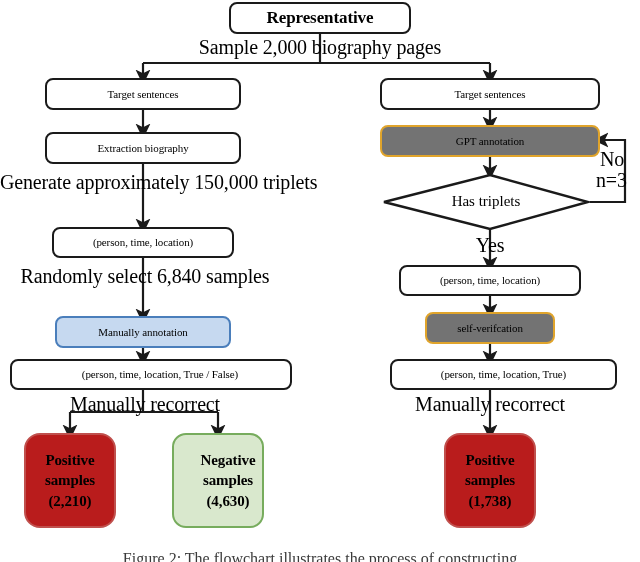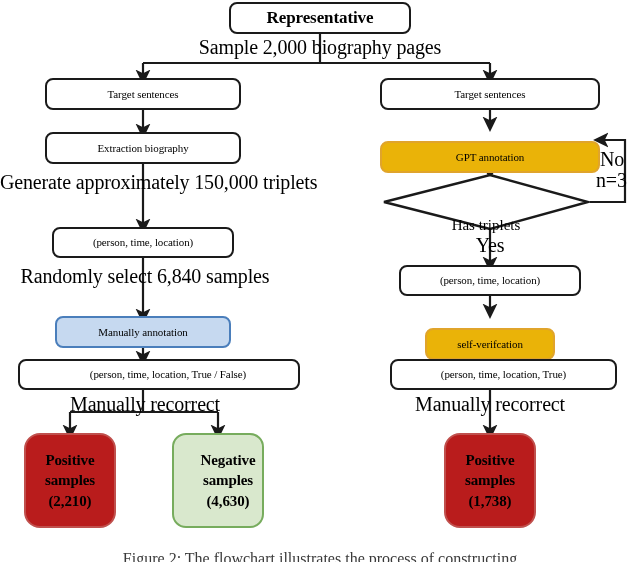--- a/index.html
+++ b/index.html
@@ -42,24 +42,23 @@
     z-index: 2;
   }
   .node.thick { border-width: 2.5px; }
   .node.bold { font-weight: bold; }
   .node.blue {
     background: #c6d9f0;
     border-color: #4a7ebb;
     border-width: 2px;
   }
   .node.orange {
-    background: #eab308;
+    background: #737373;
     border-color: #e0a42b;
     border-width: 2px;
-    margin-top: 16px;
   }
   .node.pink {
     background: #b91c1c;
     border-color: #c0504d;
     border-width: 2px;
     border-radius: 16px;
     font-weight: bold;
     white-space: normal;
     line-height: 1.35;
   }
@@ -165,21 +164,21 @@
   </div>
 
   <div class="edge-label" style="left:0px; top:265px; width:290px;">
     <span>Randomly select 6,840 samples</span>
   </div>
 
   <div class="node blue" style="left:55px; top:316px; width:176px; height:32px;">
     <span>Manually annotation</span>
   </div>
 
-  <div class="node thick" style="left:18px; top:359px; width:282px; height:31px;padding-left:18px;">
+  <div class="node thick" style="left:10px; top:359px; width:282px; height:31px;padding-left:18px;">
     <span>(person, time, location, True / False)</span>
   </div>
 
   <div class="edge-label" style="left:0px; top:393px; width:290px;">
     <span>Manually recorrect</span>
   </div>
 
   <div class="node pink" style="left:24px; top:433px; width:92px; height:95px; font-size:15px;">
     <div>
       <div>Positive</div>
@@ -200,21 +199,21 @@
     <span>Target sentences</span>
   </div>
 
   <div class="node orange" style="left:380px; top:125px; width:220px; height:32px;">
     <span>GPT annotation</span>
   </div>
 
   <svg style="position:absolute; left:378px; top:172px; width:216px; height:60px; z-index:2;" viewBox="0 0 216 60" xmlns="http://www.w3.org/2000/svg">
     <polygon points="112,3 210,30 112,57 6,30" fill="#ffffff" stroke="#1a1a1a" stroke-width="2.4"></polygon>
   </svg>
-  <div class="diamond-label" style="left:378px; top:193px; width:216px;margin-top:24px;">
+  <div class="diamond-label" style="left:378px; top:193px; width:216px;">
     <span>Has triplets</span>
   </div>
 
   <div class="edge-label" style="left:460px; top:234px; width:60px;">
     <span>Yes</span>
   </div>
   <div class="edge-label" style="left:600px; top:148px; width:38px; text-align:left;">
     <span>No</span>
   </div>
   <div class="edge-label" style="left:596px; top:169px; width:44px; text-align:left;">

